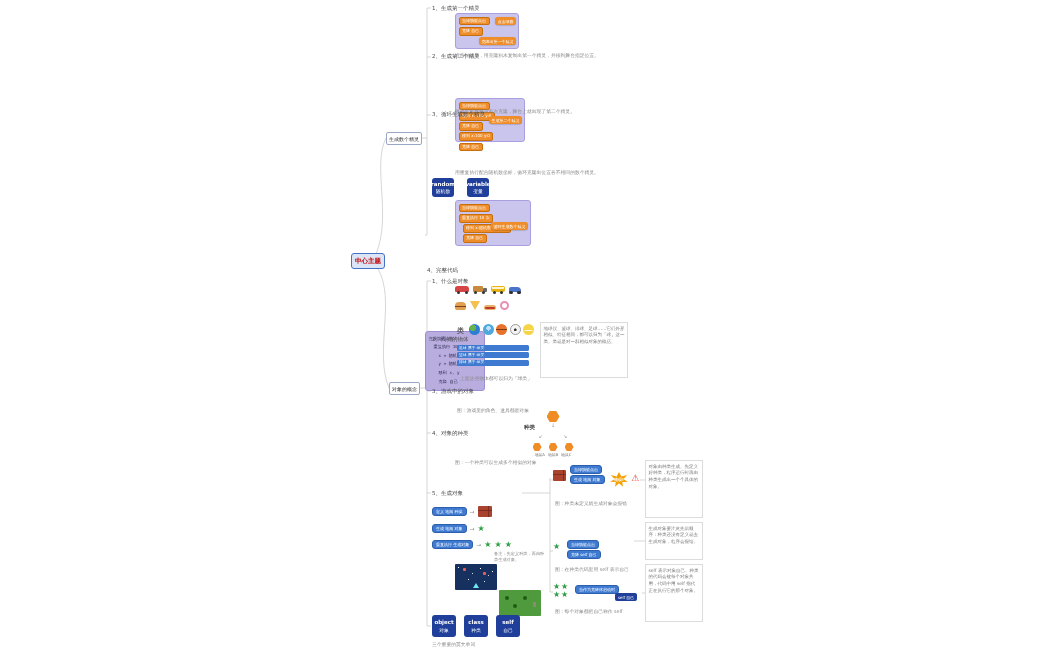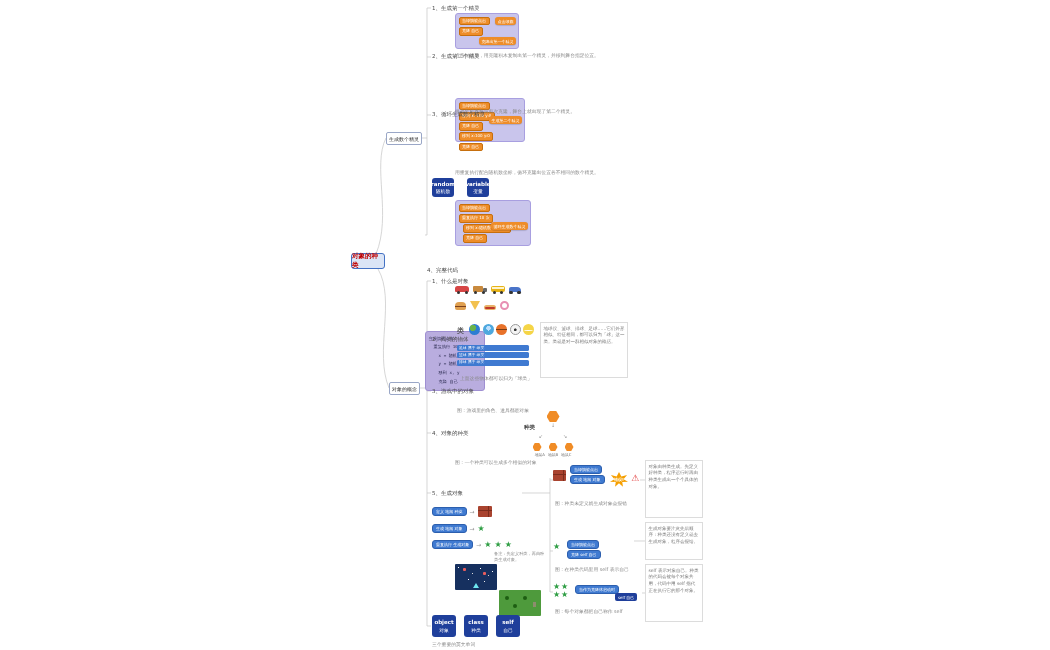--- a/index.html
+++ b/index.html
@@ -84,21 +84,21 @@
   <g fill="none" stroke="#c4c4c4" stroke-width="0.7">
     <path d="M376,254 C392,215 372,166 386,138"></path>
     <path d="M418,138 H427 M427,8 V235 M427,8 H431 M427,57 H431 M427,115 H431 M427,235 H425"></path>
     <path d="M378,269 C396,300 374,352 389,388"></path>
     <path d="M417,388 H427 M427,281 V626 M427,281 H431 M427,339 H431 M427,391 H431 M427,433 H431 M427,493 H431 M427,626 H431"></path>
     <path d="M522,493 H550 M550,478 V592 M550,480 H553 M550,551 H553 M550,592 H553"></path>
     <path d="M640,480 H645 M634,541 H645 M642,593 H645"></path>
   </g>
 </svg>
 
-<div class="abs node central" style="left:351px;top:253px;width:34px;height:16px">对象的种类</div>
+<div class="abs node central" style="left:351px;top:253px;width:34px;height:16px">中心主题</div>
 
 <div class="abs node topic" style="left:386px;top:132px;height:13px">生成数个精灵</div>
 
 <div class="abs node lbl" style="left:432px;top:5px">1、生成第一个精灵</div>
 <div class="abs node panel" style="left:455px;top:13px;width:64px;height:36px">
   <div class="blk">当绿旗被点击</div>
   <div class="blk">克隆 自己</div>
   <div class="callout" style="right:2px;top:3px">点击绿旗</div>
   <div class="callout" style="right:2px;bottom:3px">克隆出第一个精灵</div>
 </div>

